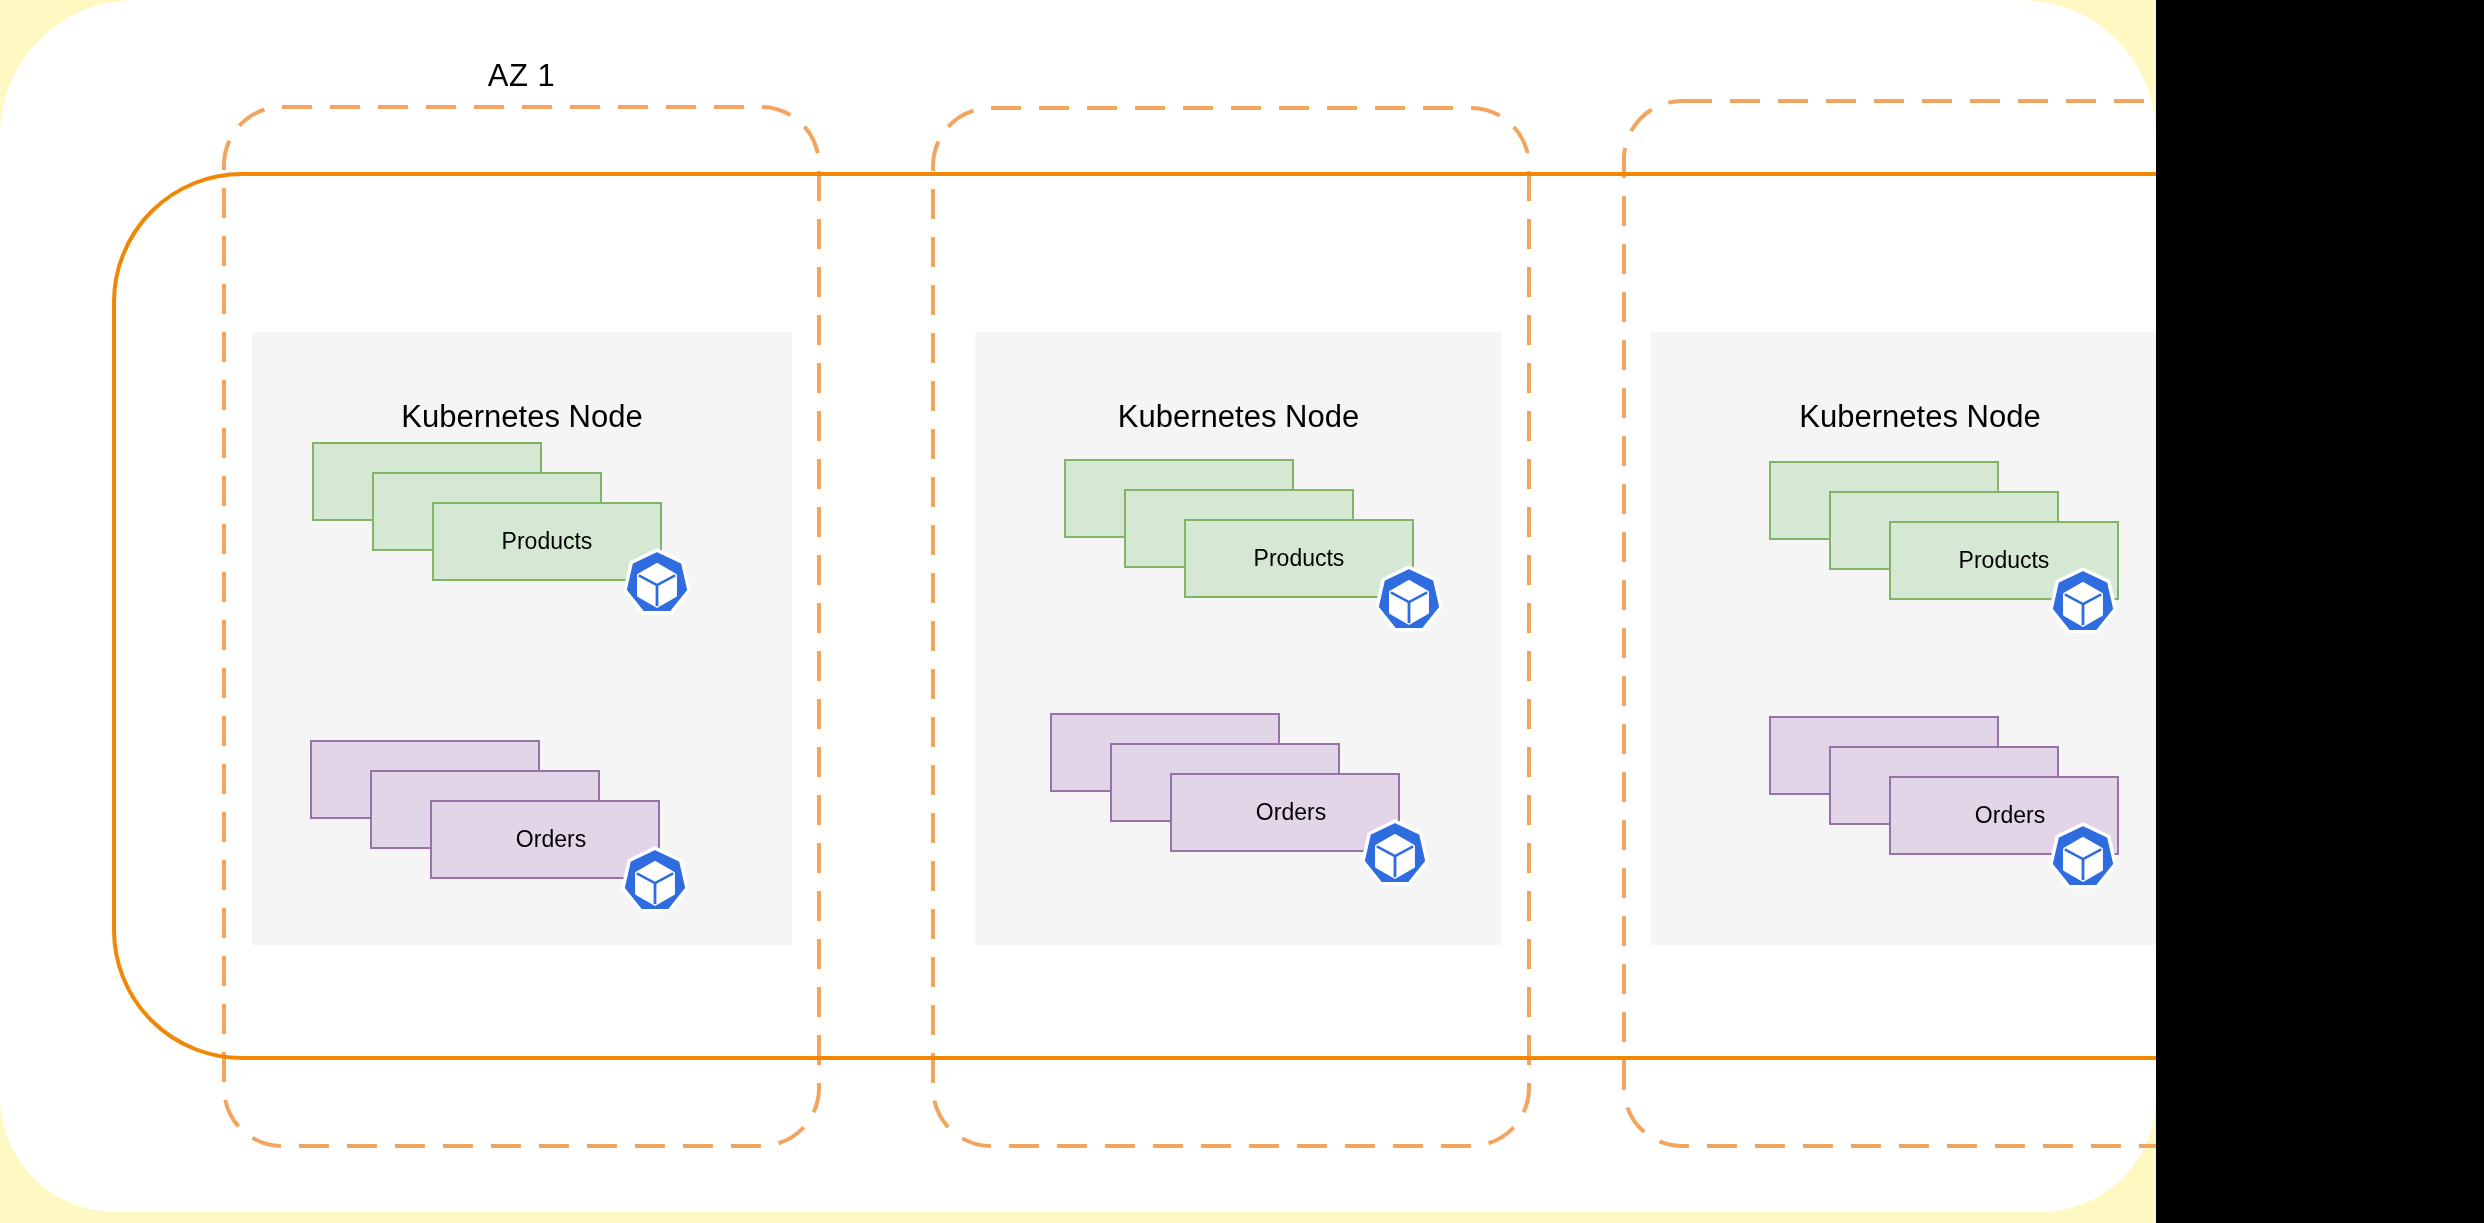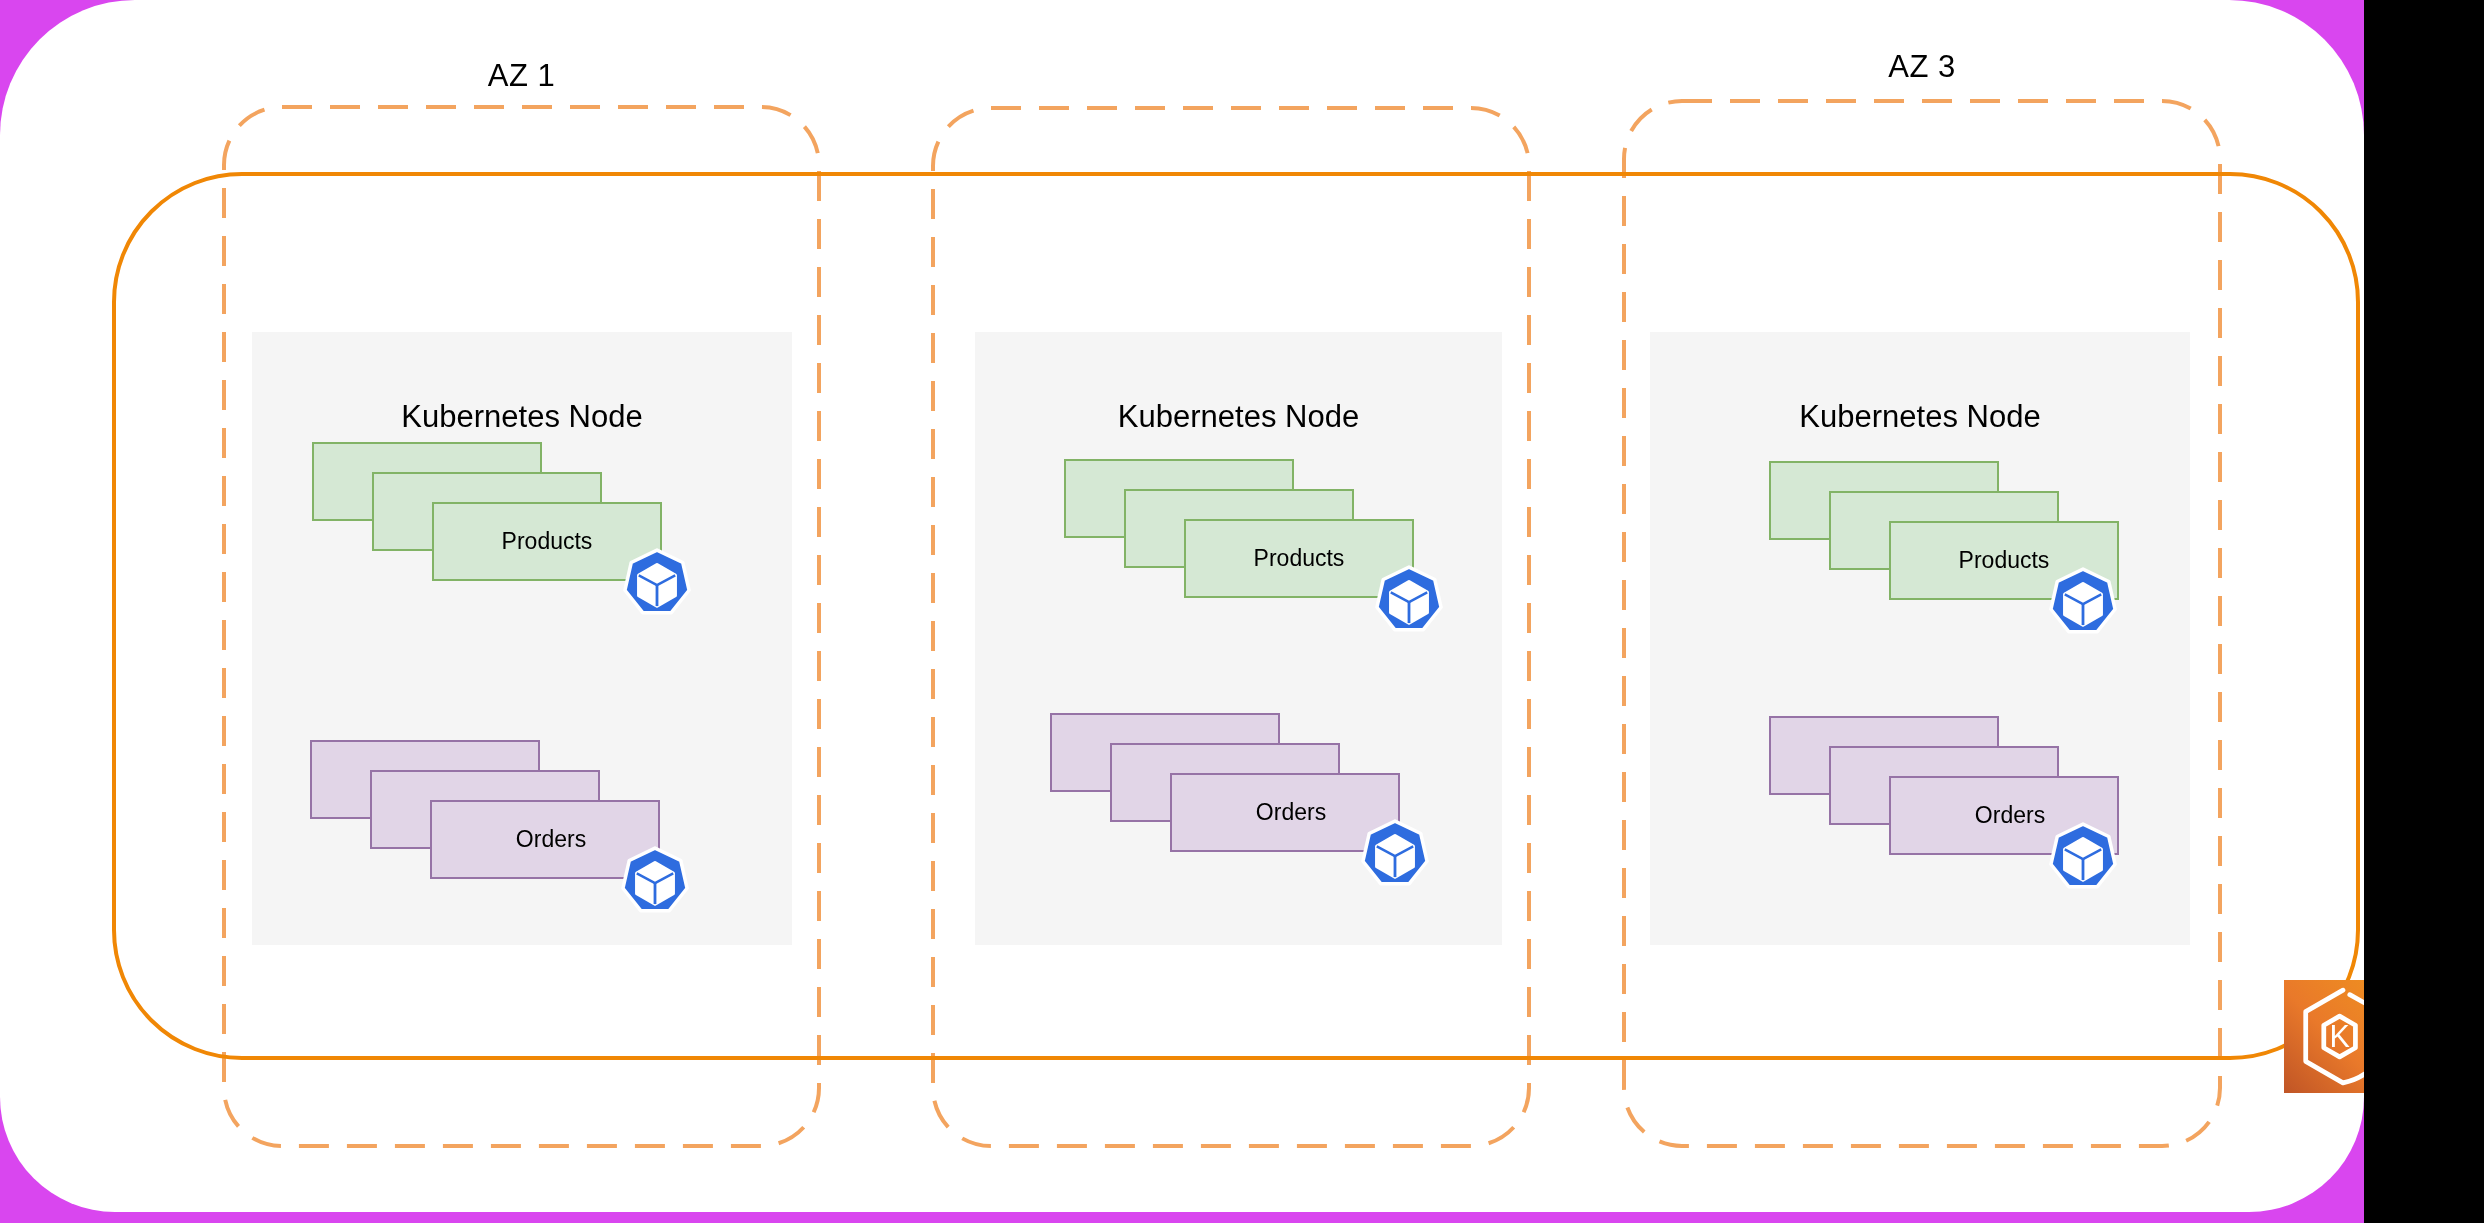--- a/index.html
+++ b/index.html
@@ -4,23 +4,23 @@
 <title>Diagram</title>
 <style>
   html, body {
     margin: 0;
     padding: 0;
     background: #000000;
     font-family: "Liberation Sans", "DejaVu Sans", sans-serif;
   }
   #stage {
     position: relative;
-    width: 2364px;
+    width: 2156px;
     height: 1223px;
-    background: #d946ef;
+    background: #fef9c3;
     overflow: hidden;
   }
   
   .canvas-card {
     position: absolute;
     left: 0; right: 0; top: 0; bottom: 11px;
     background: #ffffff;
     border-radius: 135px 135px 115px 115px;
   }
   
@@ -132,21 +132,20 @@
 
   <div class="az-label" style="left:222px;top:57px;width:599px">AZ 1</div>
   <svg class="az-box" style="left:222px;top:105px" width="599" height="1043">
     <rect x="2" y="2" width="595" height="1039" rx="58"></rect>
   </svg>
 
   <svg class="az-box" style="left:931px;top:106px" width="600" height="1042">
     <rect x="2" y="2" width="596" height="1038" rx="58"></rect>
   </svg>
 
-  <div class="az-label" style="left:1622px;top:48px;width:600px">AZ 3</div>
   <svg class="az-box" style="left:1622px;top:99px" width="600" height="1049">
     <rect x="2" y="2" width="596" height="1045" rx="58"></rect>
   </svg>
 
   <div class="cluster-box"></div>
 
   <div class="node" style="left:252px;width:540px">
     <div class="node-title">Kubernetes Node</div>
 
     <div class="card green" style="left:60px;top:110px"></div>

